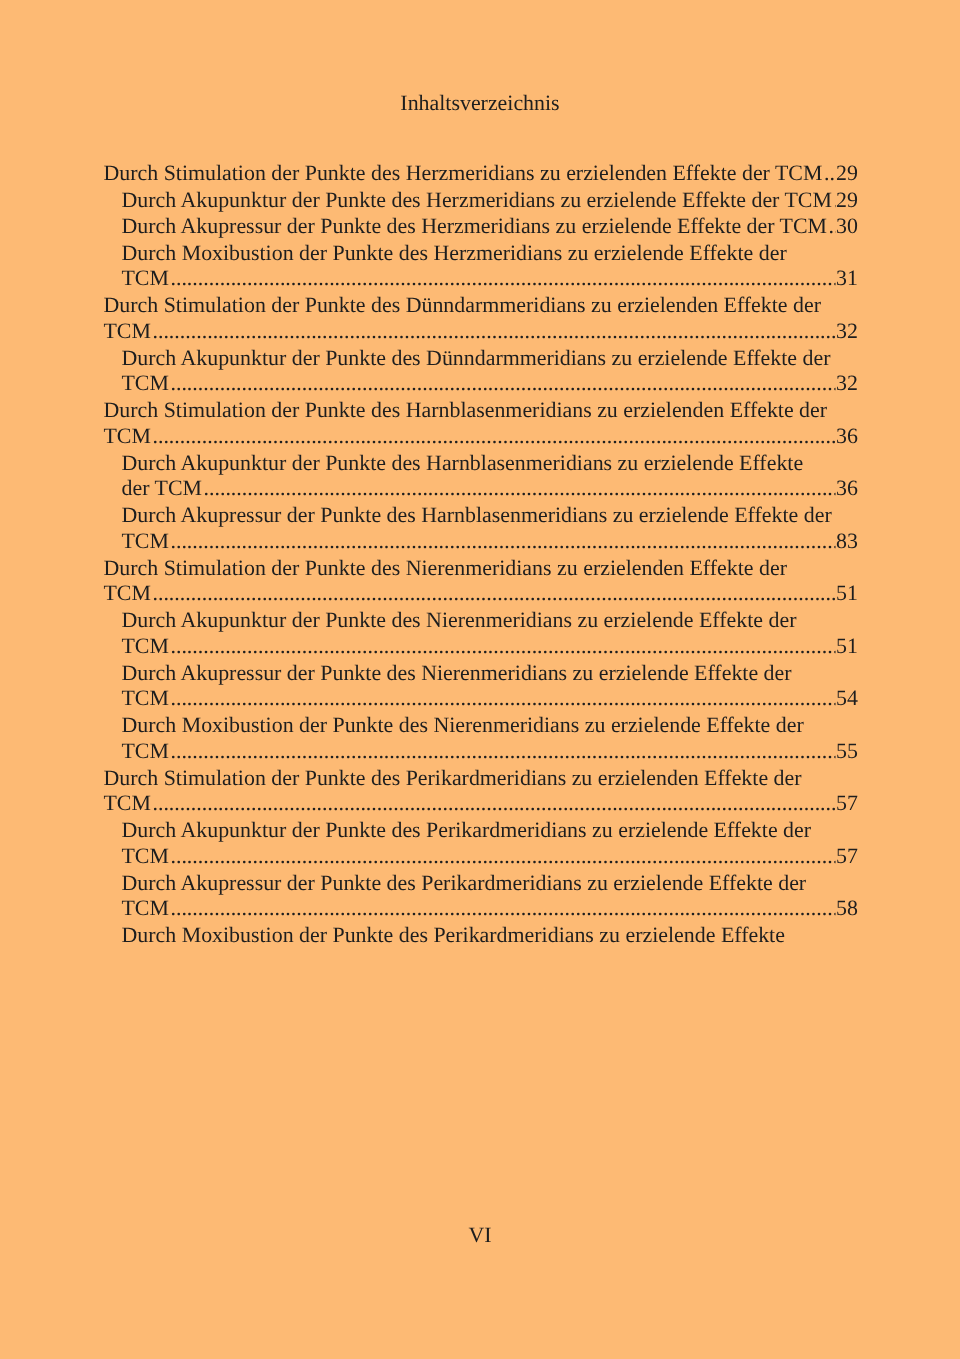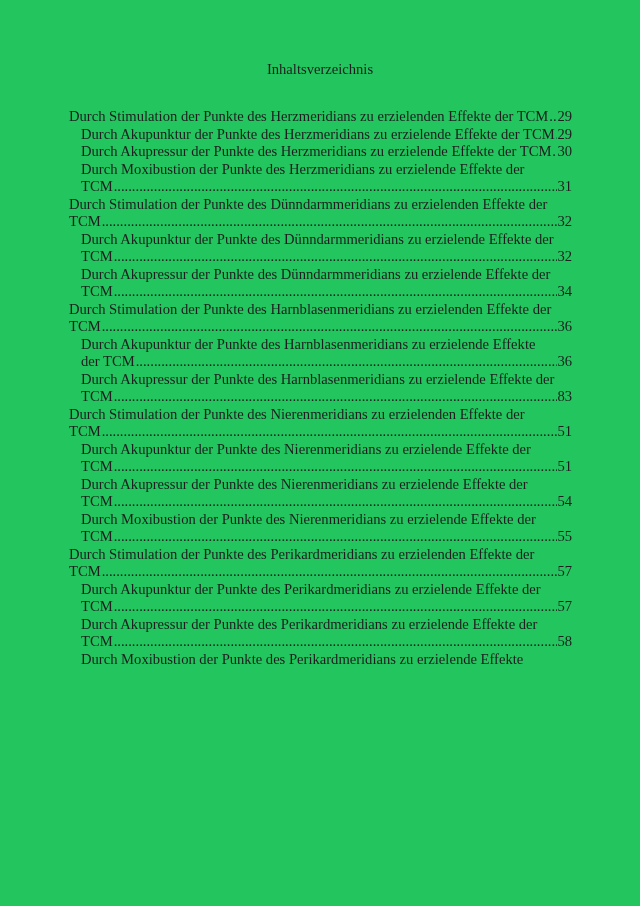--- a/index.html
+++ b/index.html
@@ -1,21 +1,21 @@
 <!DOCTYPE html>
 <html><head>
 <meta charset="utf-8">
 <style>
   * { margin: 0; padding: 0; box-sizing: border-box; }
   html, body { background: #e8e8e8; }
   .page {
     position: relative;
     width: 640px;
     height: 906px;
-    background: #22c55e;
+    background: #fdba74;
     font-family: "Liberation Serif", "DejaVu Serif", serif;
     font-size: 14.6px;
     line-height: 17.5px;
     color: #1e1e1e;
     overflow: hidden;
   }
   .doc-title {
     position: absolute;
     top: 61px;
     left: 0;
@@ -84,24 +84,20 @@
   <div class="toc-entry level-1 has-page">
     <span class="entry-title">Durch Stimulation der Punkte des Dünndarmmeridians zu erzielenden Effekte der TCM</span>
     <span class="entry-page">32</span>
   </div>
 
   <div class="toc-entry level-2 has-page">
     <span class="entry-title">Durch Akupunktur der Punkte des Dünndarmmeridians zu erzielende Effekte der TCM</span>
     <span class="entry-page">32</span>
   </div>
 
-  <div class="toc-entry level-2 has-page">
-    <span class="entry-title">Durch Akupressur der Punkte des Dünndarmmeridians zu erzielende Effekte der TCM</span>
-    <span class="entry-page">34</span>
-  </div>
 
 
   <div class="toc-entry level-1 has-page">
     <span class="entry-title">Durch Stimulation der Punkte des Harnblasenmeridians zu erzielenden Effekte der TCM</span>
     <span class="entry-page">36</span>
   </div>
 
   <div class="toc-entry level-2 has-page">
     <span class="entry-title">Durch Akupunktur der Punkte des Harnblasenmeridians zu erzielende Effekte der TCM</span>
     <span class="entry-page">36</span>
@@ -147,14 +143,15 @@
     <span class="entry-title">Durch Akupressur der Punkte des Perikardmeridians zu erzielende Effekte der TCM</span>
     <span class="entry-page">58</span>
   </div>
 
   <div class="toc-entry level-2">
     <span class="entry-title">Durch Moxibustion der Punkte des Perikardmeridians zu erzielende Effekte</span>
     <span class="entry-page"></span>
   </div>
 </div>
 
+  <div class="page-footer">VI</div>
 
 </div>
 
 </body></html>

